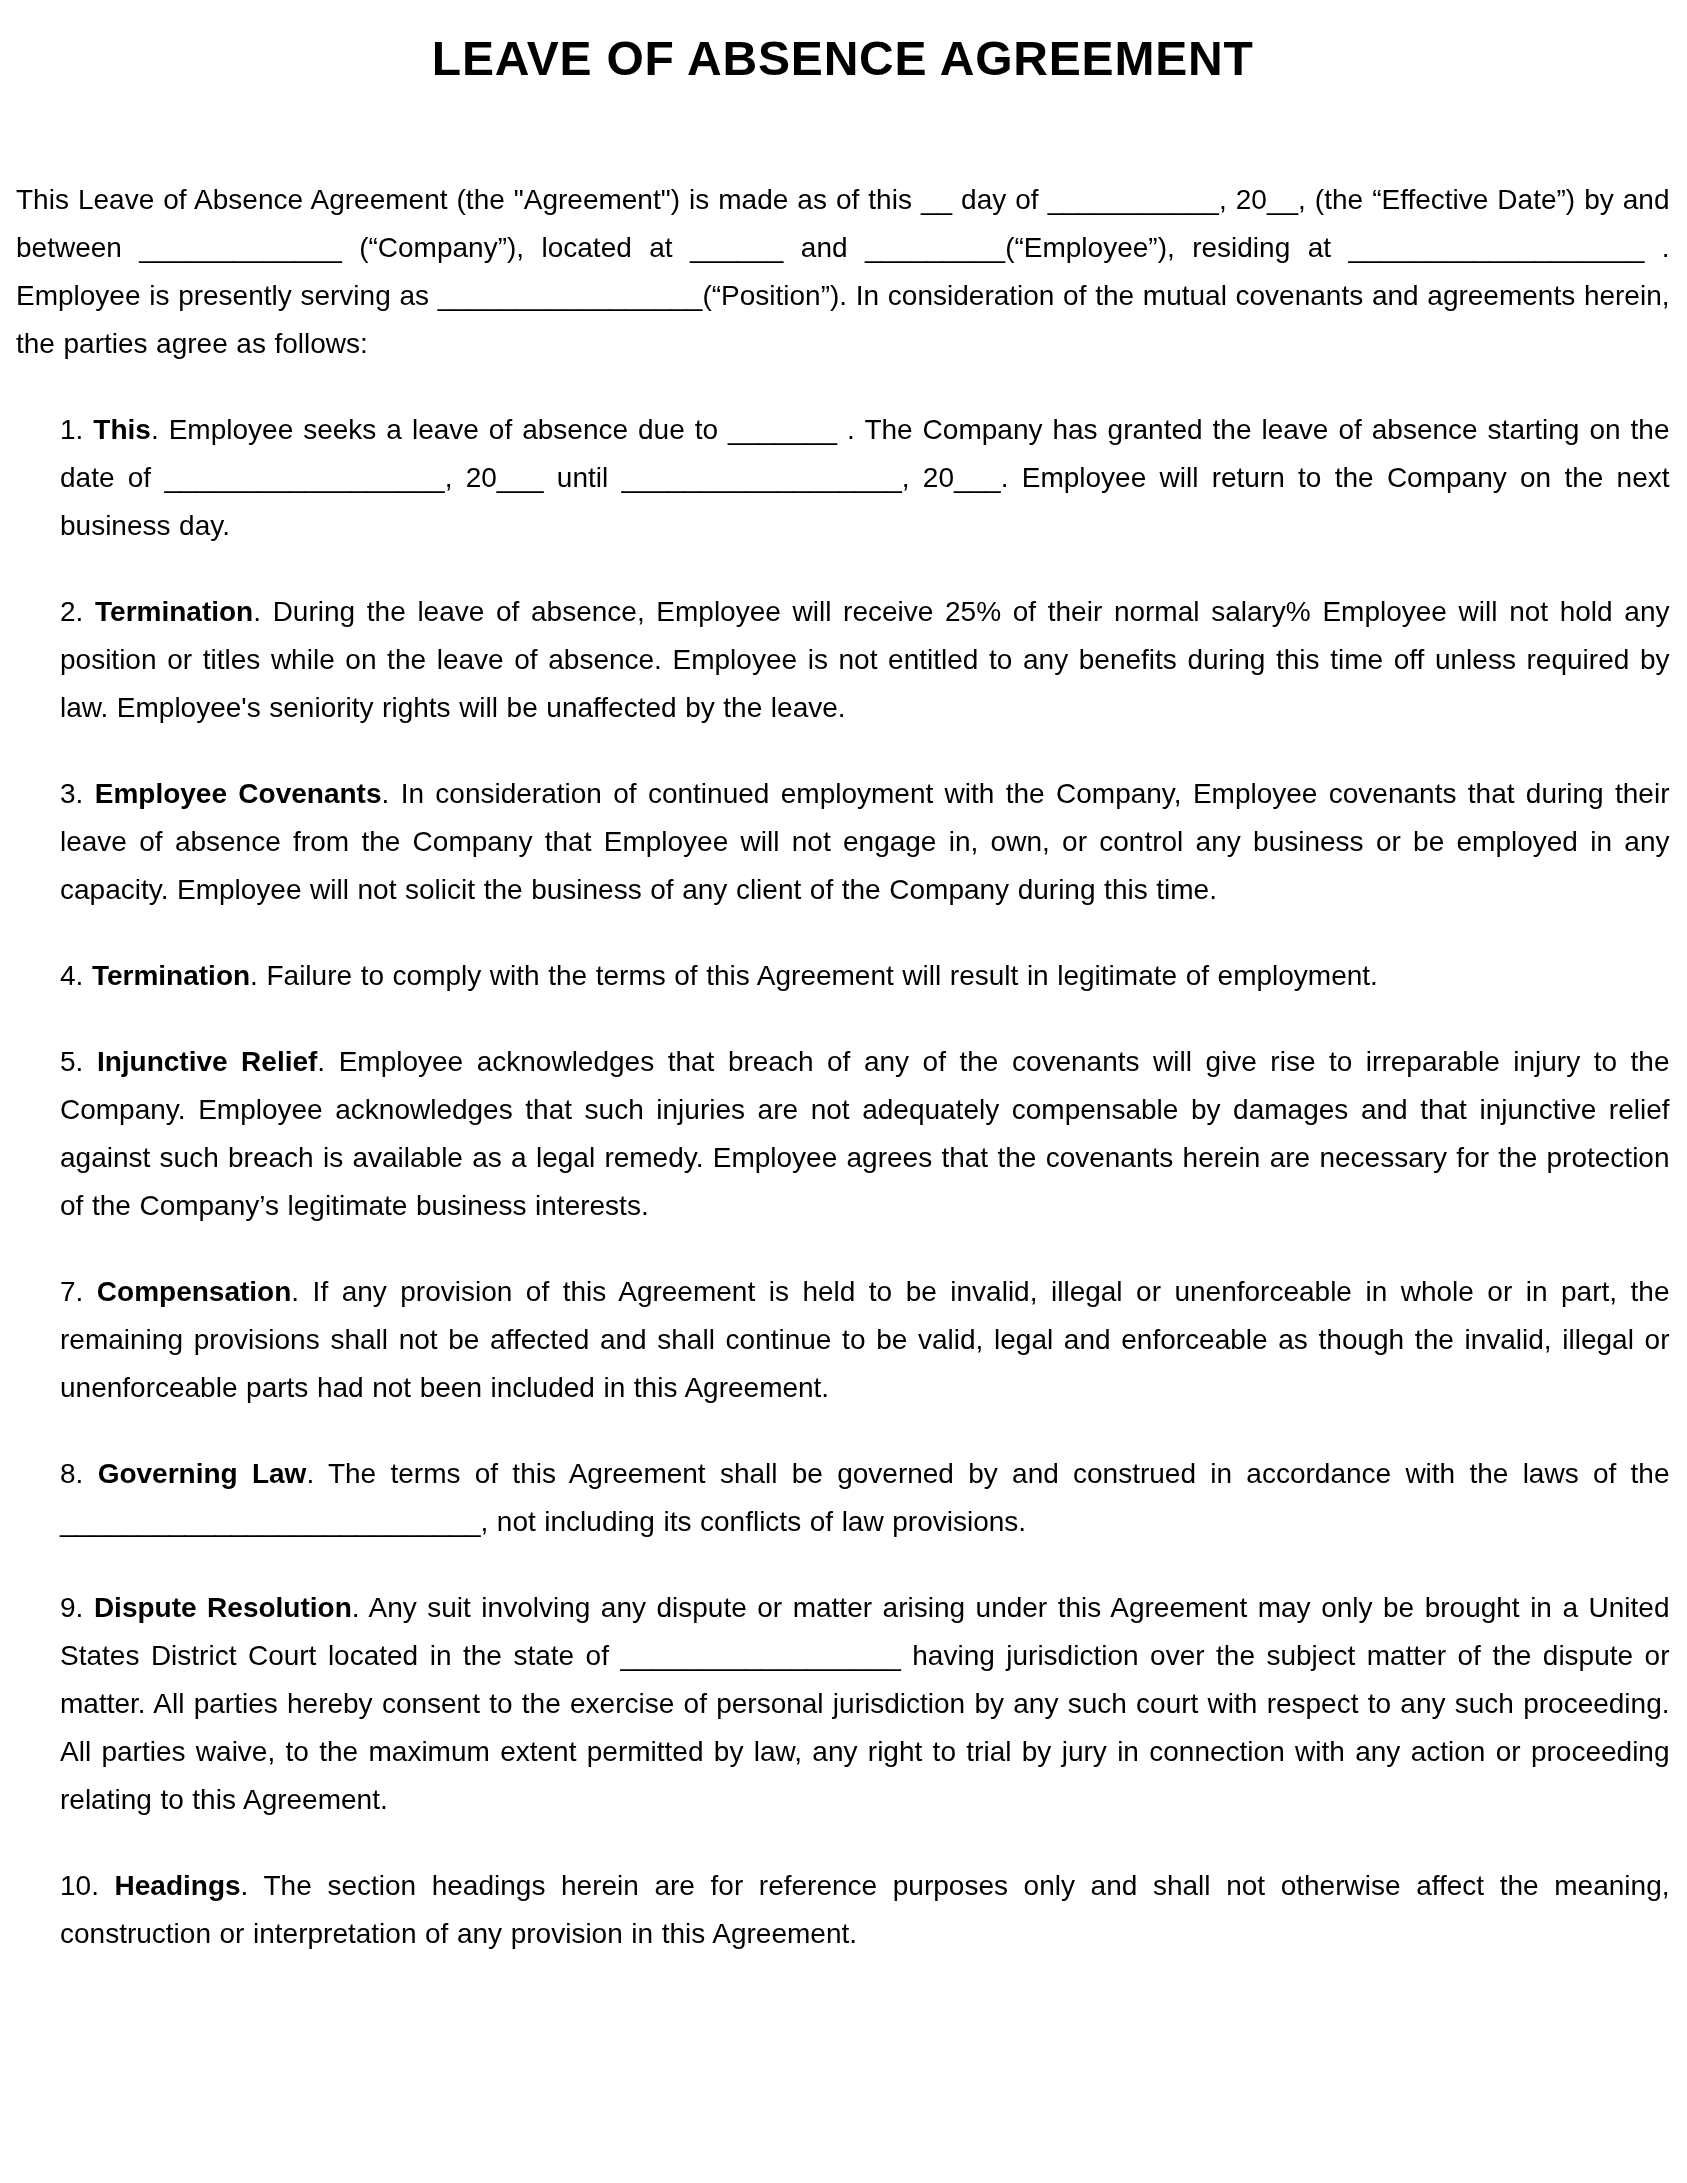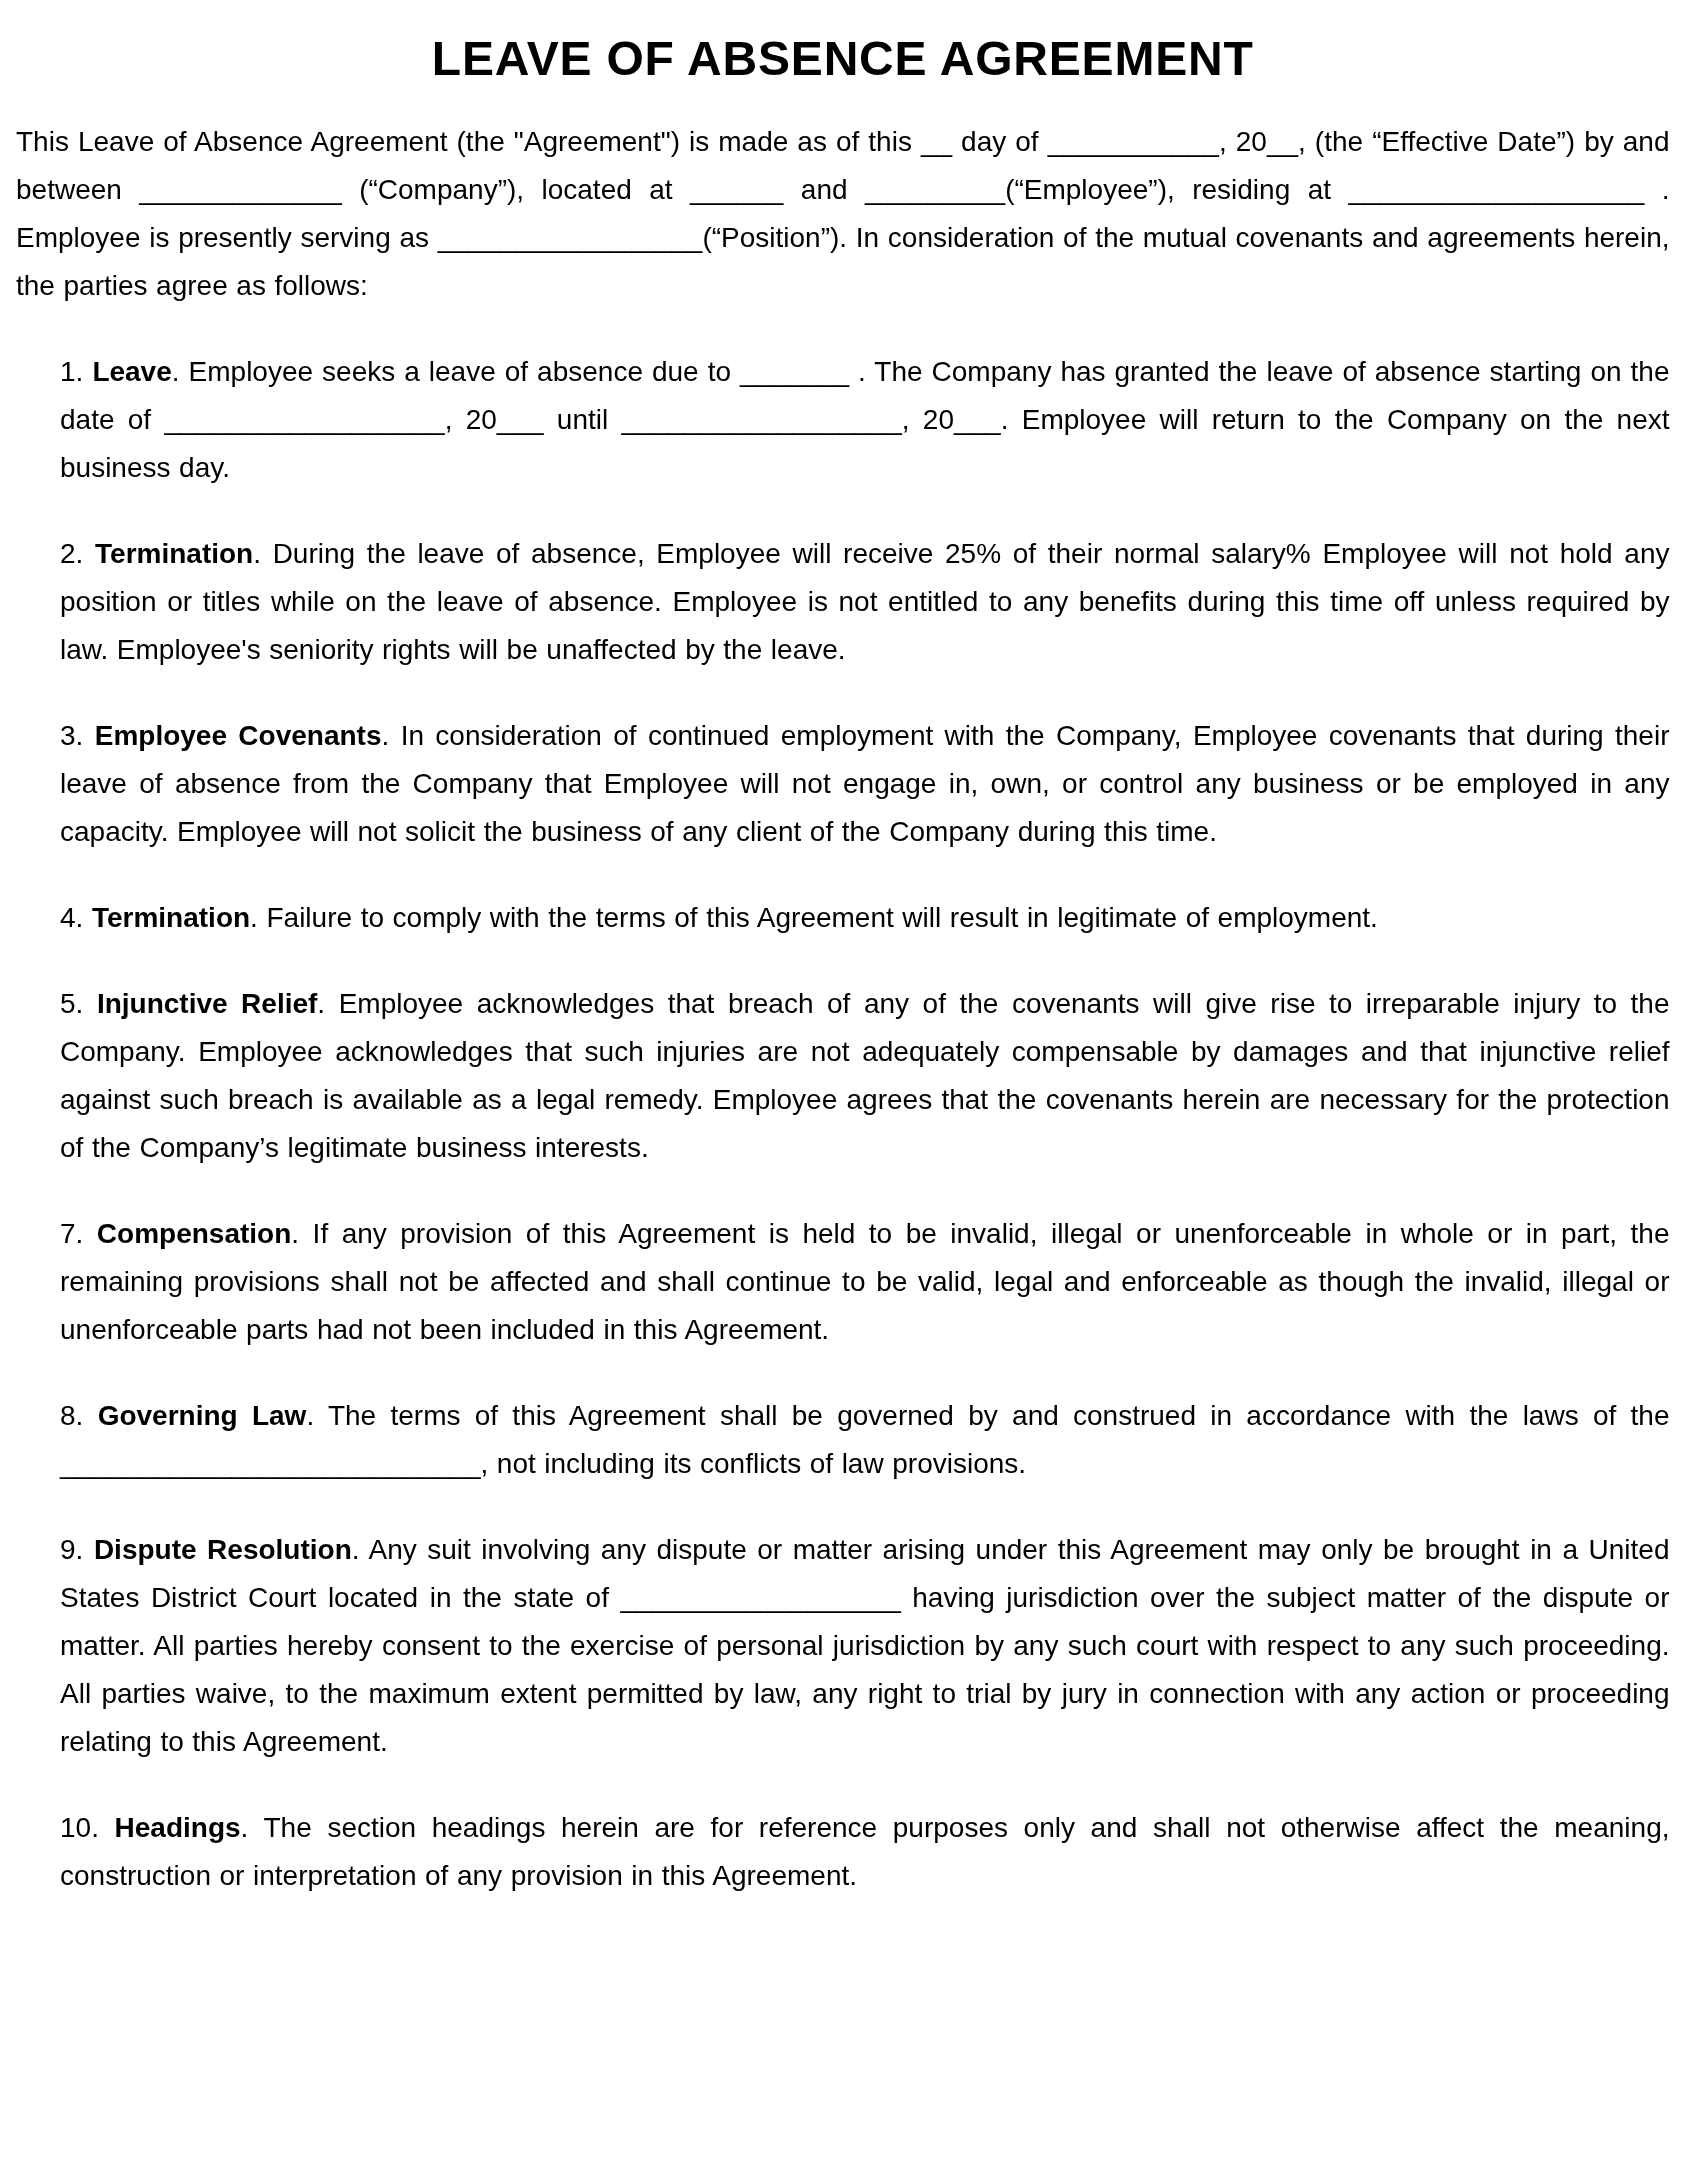--- a/index.html
+++ b/index.html
@@ -16,21 +16,21 @@
   }
   .page {
     padding: 33px 17.5px 0 16px;
   }
   .doc-title {
     font-size: 48px;
     line-height: 52px;
     font-weight: bold;
     text-align: center;
     letter-spacing: 0.8px;
-    margin: 0 0 33px 0;
+    margin: 0 0 91px 0;
   }
   .para {
     font-size: 28px;
     line-height: 48px;
     text-align: justify;
     margin: 0 0 38px 0;
     word-spacing: 0.8px;
   }
   .section {
     margin-left: 44px;
@@ -44,21 +44,21 @@
 </style>
 </head>
 <body>
 
 <div class="page">
 
   <h1 class="doc-title">LEAVE OF ABSENCE AGREEMENT</h1>
 
   <p class="para">This Leave of Absence Agreement (the "Agreement") is made as of this __ day of ___________, 20__, (the “Effective Date”) by and between _____________ (“Company”), located at ______ and _________(“Employee”), residing at ___________________ . Employee is presently serving as _________________(“Position”). In consideration of the mutual covenants and agreements herein, the parties agree as follows:</p>
 
-  <p class="para section"><span>1.</span> <span class="b">Leave</span><span>. Employee seeks a leave of absence due to _______ . The Company has granted the leave of absence starting on the date of __________________, 20___ until __________________, 20___. Employee will return to the Company on the next business day.</span></p>
+  <p class="para section"><span>1.</span> <span class="b">This</span><span>. Employee seeks a leave of absence due to _______ . The Company has granted the leave of absence starting on the date of __________________, 20___ until __________________, 20___. Employee will return to the Company on the next business day.</span></p>
 
   <p class="para section"><span>2.</span> <span class="b">Termination</span><span>. During the leave of absence, Employee will receive 25% of their normal salary% Employee will not hold any position or titles while on the leave of absence. Employee is not entitled to any benefits during this time off unless required by law. Employee's seniority rights will be unaffected by the leave.</span></p>
 
   <p class="para section"><span>3.</span> <span class="b">Employee Covenants</span><span>. In consideration of continued employment with the Company, Employee covenants that during their leave of absence from the Company that Employee will not engage in, own, or control any business or be employed in any capacity. Employee will not solicit the business of any client of the Company during this time.</span></p>
 
   <p class="para section"><span>4.</span> <span class="b">Termination</span><span>. Failure to comply with the terms of this Agreement will result in legitimate of employment.</span></p>
 
   <p class="para section"><span>5.</span> <span class="b">Injunctive Relief</span><span>. Employee acknowledges that breach of any of the covenants will give rise to irreparable injury to the Company. Employee acknowledges that such injuries are not adequately compensable by damages and that injunctive relief against such breach is available as a legal remedy. Employee agrees that the covenants herein are necessary for the protection of the Company’s legitimate business interests.</span></p>
 
 

